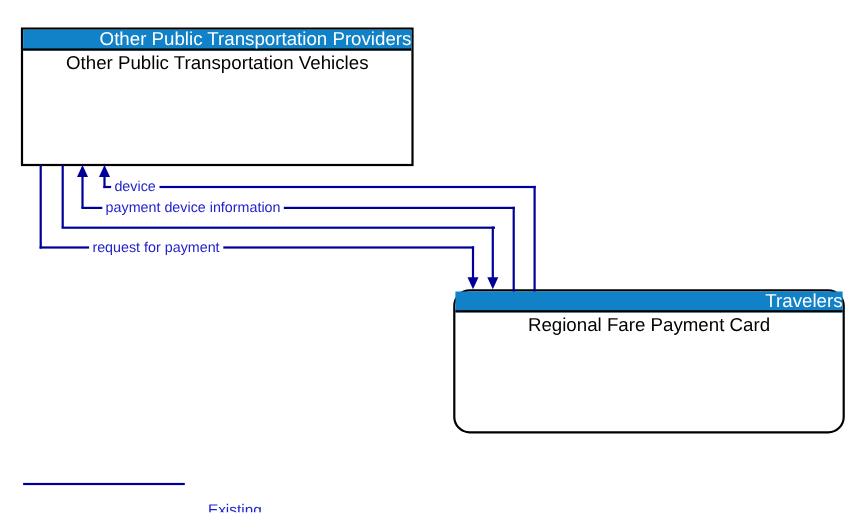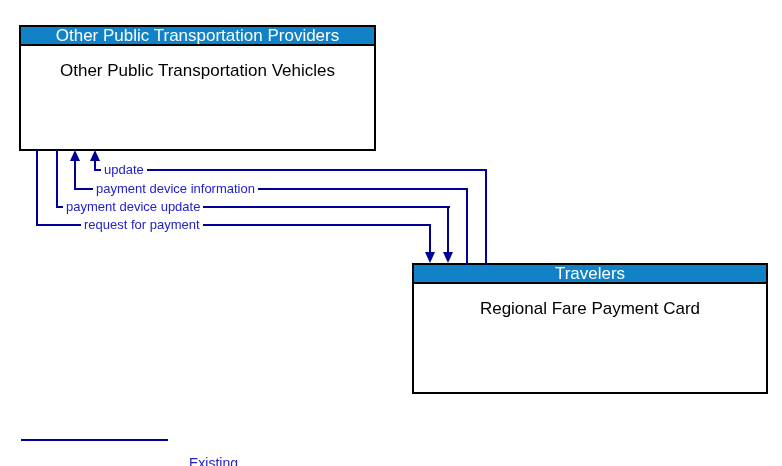--- a/index.html
+++ b/index.html
@@ -23,36 +23,36 @@
   .entity-box {
     position: absolute;
     border: 2px solid var(--box-border);
     background: var(--background);
   }
   .entity-header {
     height: 19px;
     background: var(--header-bg);
     color: var(--header-text);
     border-bottom: 2px solid var(--box-border);
-    text-align: center;
+    text-align: right;
     font-size: 17px;
     line-height: 18px;
     white-space: nowrap;
     overflow: hidden;
   }
   .entity-body {
     text-align: center;
     font-size: 17px;
     line-height: 21px;
     color: #000;
-    padding-top: 14px;
+    padding-top: 1px;
     white-space: nowrap;
   }
   .box-provider { left: 19px; top: 25px; width: 357px; height: 126px; }
-  .box-traveler { left: 412px; top: 263px; width: 356px; height: 131px; }
+  .box-traveler { left: 412px; top: 263px; width: 356px; height: 131px; border-radius: 15px; }
 
   .hline, .vline { position: absolute; background: var(--flow-line); }
   .hline { height: 2px; }
   .vline { width: 2px; }
 
   .arrow-up, .arrow-down {
     position: absolute;
     width: 0; height: 0;
     border-left: 5px solid transparent;
     border-right: 5px solid transparent;
@@ -93,33 +93,32 @@
 
   <div class="entity-box box-traveler">
     <div class="entity-header">Travelers</div>
     <div class="entity-body">Regional Fare Payment Card</div>
   </div>
 
   <div class="arrow-up" style="left:90px; top:150px;"></div>
   <div class="vline" style="left:94px; top:158px; height:13px;"></div>
   <div class="hline" style="left:94px; top:169px; width:393px;"></div>
   <div class="vline" style="left:485px; top:169px; height:96px;"></div>
-  <span class="flow-label" style="left:101px; top:162px;">update</span>
+  <span class="flow-label" style="left:101px; top:162px;">device</span>
 
   <div class="arrow-up" style="left:70px; top:150px;"></div>
   <div class="vline" style="left:74px; top:158px; height:31px;"></div>
   <div class="hline" style="left:74px; top:188px; width:394px;"></div>
   <div class="vline" style="left:466px; top:188px; height:77px;"></div>
   <span class="flow-label" style="left:93px; top:181px;">payment device information</span>
 
   <div class="vline" style="left:56px; top:150px; height:57px;"></div>
   <div class="hline" style="left:56px; top:206px; width:394px;"></div>
   <div class="vline" style="left:447px; top:206px; height:48px;"></div>
   <div class="arrow-down" style="left:443px; top:252px;"></div>
-  <span class="flow-label" style="left:63px; top:199px;">payment device update</span>
 
   <div class="vline" style="left:36px; top:150px; height:76px;"></div>
   <div class="hline" style="left:36px; top:224px; width:395px;"></div>
   <div class="vline" style="left:429px; top:224px; height:30px;"></div>
   <div class="arrow-down" style="left:425px; top:252px;"></div>
   <span class="flow-label" style="left:43px; top:217px;margin-left:38px;">request for payment</span>
 
   <div class="hline legend-line"></div>
   <span class="legend-label">Existing</span>
 

